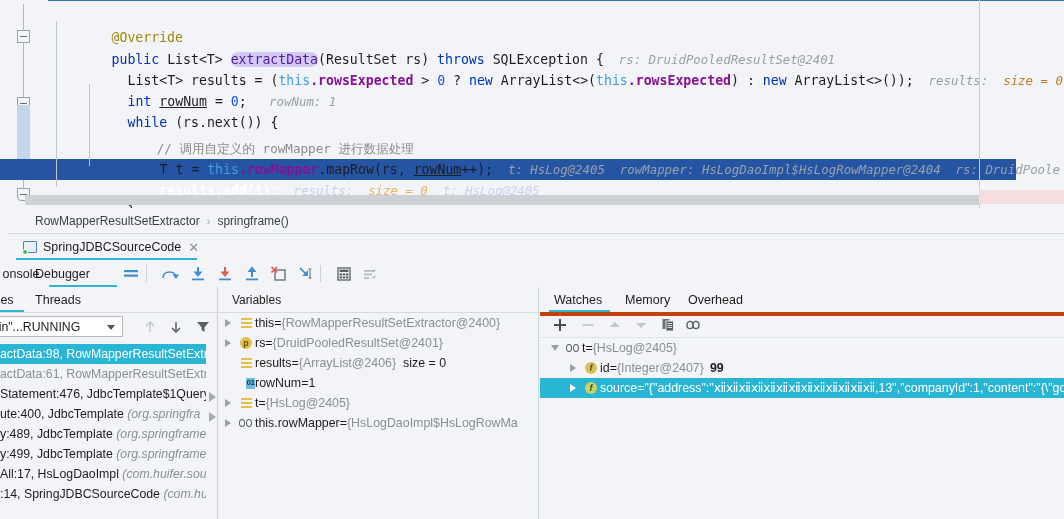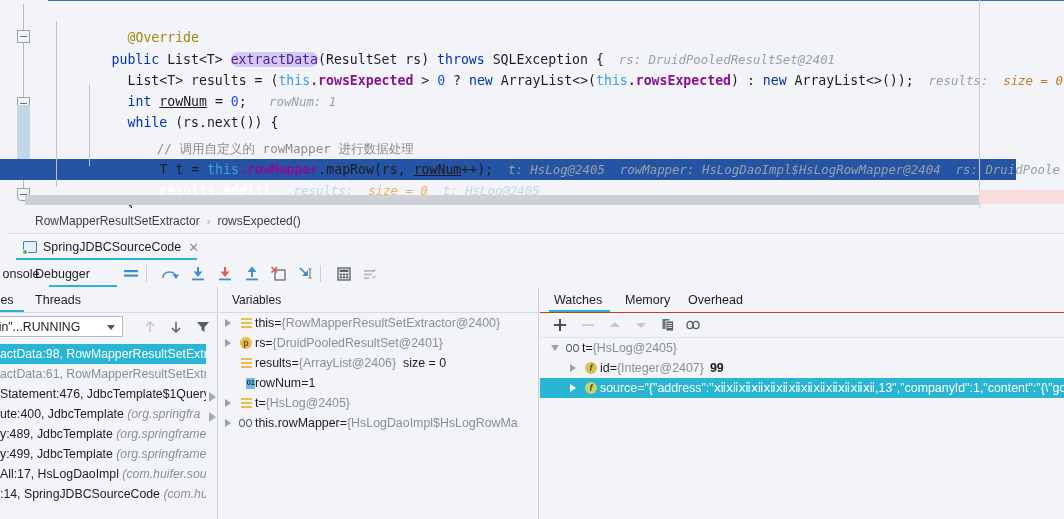--- a/index.html
+++ b/index.html
@@ -189,21 +189,21 @@
   .ico-01{
     width:38px;height:11px;background:#6fbbe0;color:#16364c;font-size:8px;font-weight:bold;
     display:flex;align-items:center;justify-content:center;letter-spacing:-0.4px;margin-left:9px;
   }
   .ico-oo{width:14px;height:9px;position:relative;}
   .ico-oo i{position:absolute;top:0;width:6px;height:8px;border:1.4px solid #5a5f65;border-radius:50%;box-sizing:border-box;}
   .ico-oo i:nth-child(1){left:0;}
   .ico-oo i:nth-child(2){left:7px;}
 
   
-  .w-tabs{position:absolute;left:0;top:0;width:524px;height:25px;border-bottom:1px solid #c2410c;}
+  .w-tabs{position:absolute;left:0;top:0;width:524px;height:25px;border-bottom:4px solid #c2410c;}
   .w-tab{position:absolute;top:0;height:25px;display:flex;align-items:center;font-size:12.5px;color:#1d1d1d;}
   .w-tab.t0{left:14px;}
   .w-tab.t1{left:85px;}
   .w-tab.t2{left:148px;}
   .w-tab-under{position:absolute;left:9px;top:23px;width:61px;height:2px;background:#29b6d4;}
   .w-toolbar{position:absolute;left:0;top:26px;width:524px;height:24px;border-bottom:1px solid #e0e3e6;}
   .w-tbi{position:absolute;top:4px;width:16px;height:16px;}
   .w-list{position:absolute;left:0;top:51px;width:524px;}
   .w-row{height:20px;line-height:20px;display:flex;align-items:center;font-size:12.4px;white-space:nowrap;overflow:hidden;}
   .w-row.sel{background:#29b6d4;color:#ffffff;}
@@ -229,21 +229,21 @@
     </div>
 
     <div class="hl-line-gutter"></div>
     <div class="hl-line"></div>
 
     <div class="code-area">
       <div class="indent-guide" style="left:8px;top:21px;height:166px;"></div>
       <div class="indent-guide" style="left:41px;top:84px;height:82px;"></div>
 
       
-      <div class="ln" style="top:6px;left:16px;">
+      <div class="ln" style="top:6px;left:0;">
         <span style="color:#9e880d;">@Override</span>
       </div>
 
       
       <div class="ln" style="top:28px;left:0px;">
         <span class="k">public</span><span class="plain"> </span><span class="plain">List&lt;T&gt;</span><span class="plain"> </span><span class="sel-ident">extractData</span><span class="plain">(ResultSet rs) </span><span class="k">throws</span><span class="plain"> SQLException {</span><span class="hint">  </span><span class="hint">rs: DruidPooledResultSet@2401</span>
       </div>
 
       
       <div class="ln" style="top:49px;left:16px;">
@@ -283,21 +283,21 @@
 
     <div class="ed-vsplit"></div>
     <div class="ed-scroll-track"></div>
     <div class="ed-scroll-thumb"></div>
     <div class="ed-err-strip"></div>
   </div>
 
   <div class="breadcrumb">
     <span>RowMapperResultSetExtractor</span>
     <span class="bc-sep">›</span>
-    <span>rowsExpected()</span>
+    <span>springframe()</span>
   </div>
 
   <div class="runtab-row">
     <div class="runtab">
       <span class="run-ico"></span>
       <span class="runtab-label">SpringJDBCSourceCode</span>
       <span class="runtab-close">✕</span>
     </div>
     <div class="runtab-under"></div>
   </div>

